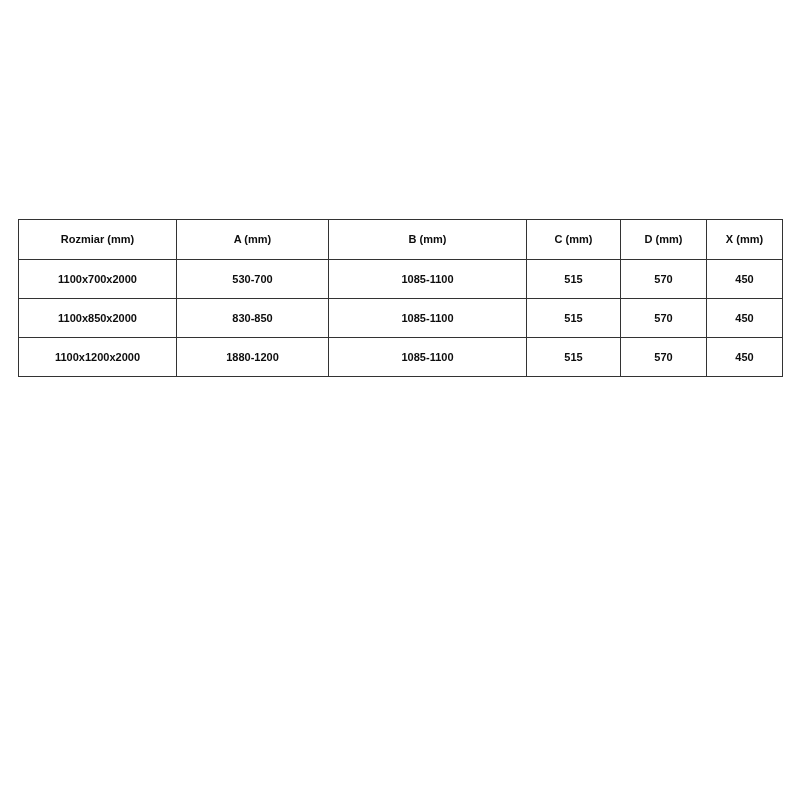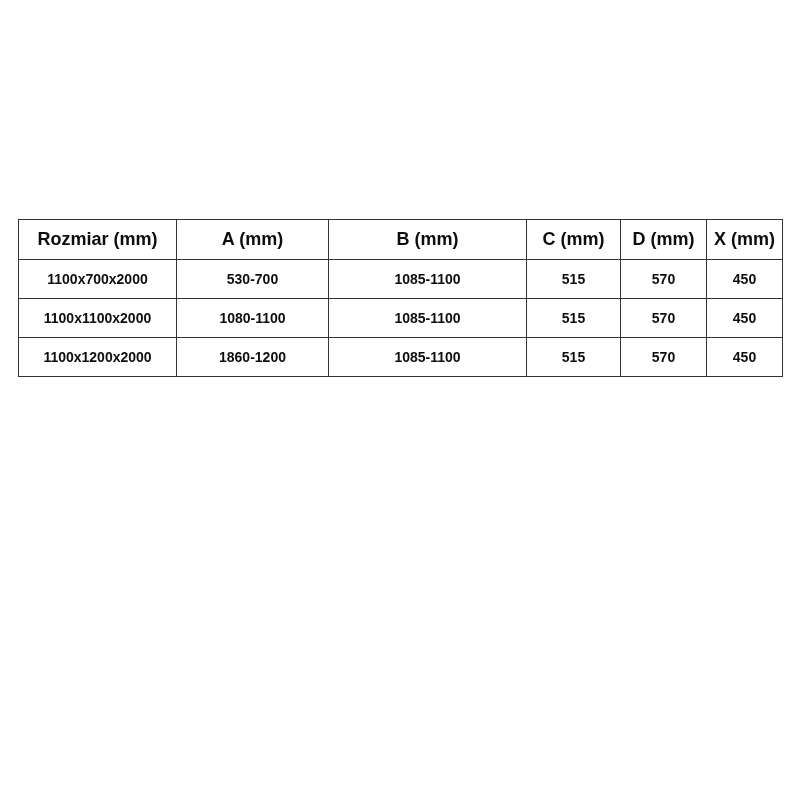--- a/index.html
+++ b/index.html
@@ -31,33 +31,33 @@
   table.size-table {
     border-collapse: collapse;
     width: 764px;
     table-layout: fixed;
   }
   table.size-table th,
   table.size-table td {
     border: 1px solid #333333;
     text-align: center;
     vertical-align: middle;
-    font-size: 14px;
+    font-size: 11px;
     font-weight: bold;
     color: #0d0d0d;
     padding: 0;
     height: 38px;
     line-height: 38px;
     white-space: nowrap;
     overflow: hidden;
   }
   table.size-table thead th {
     height: 39px;
     line-height: 39px;
-    font-size: 18px;
+    font-size: 11px;
   }
   
   col.c0 { width: 158px; }
   col.c1 { width: 152px; }
   col.c2 { width: 198px; }
   col.c3 { width: 94px; }
   col.c4 { width: 86px; }
   col.c5 { width: 76px; }
 </style>
 </head>
@@ -87,30 +87,30 @@
       <tbody>
         <tr>
           <td>1100x700x2000</td>
           <td>530-700</td>
           <td>1085-1100</td>
           <td>515</td>
           <td>570</td>
           <td>450</td>
         </tr>
         <tr>
-          <td>1100x1100x2000</td>
-          <td>1080-1100</td>
+          <td>1100x850x2000</td>
+          <td>830-850</td>
           <td>1085-1100</td>
           <td>515</td>
           <td>570</td>
           <td>450</td>
         </tr>
         <tr>
           <td>1100x1200x2000</td>
-          <td>1860-1200</td>
+          <td>1880-1200</td>
           <td>1085-1100</td>
           <td>515</td>
           <td>570</td>
           <td>450</td>
         </tr>
       </tbody>
     </table>
   </div>
 </div>
 

